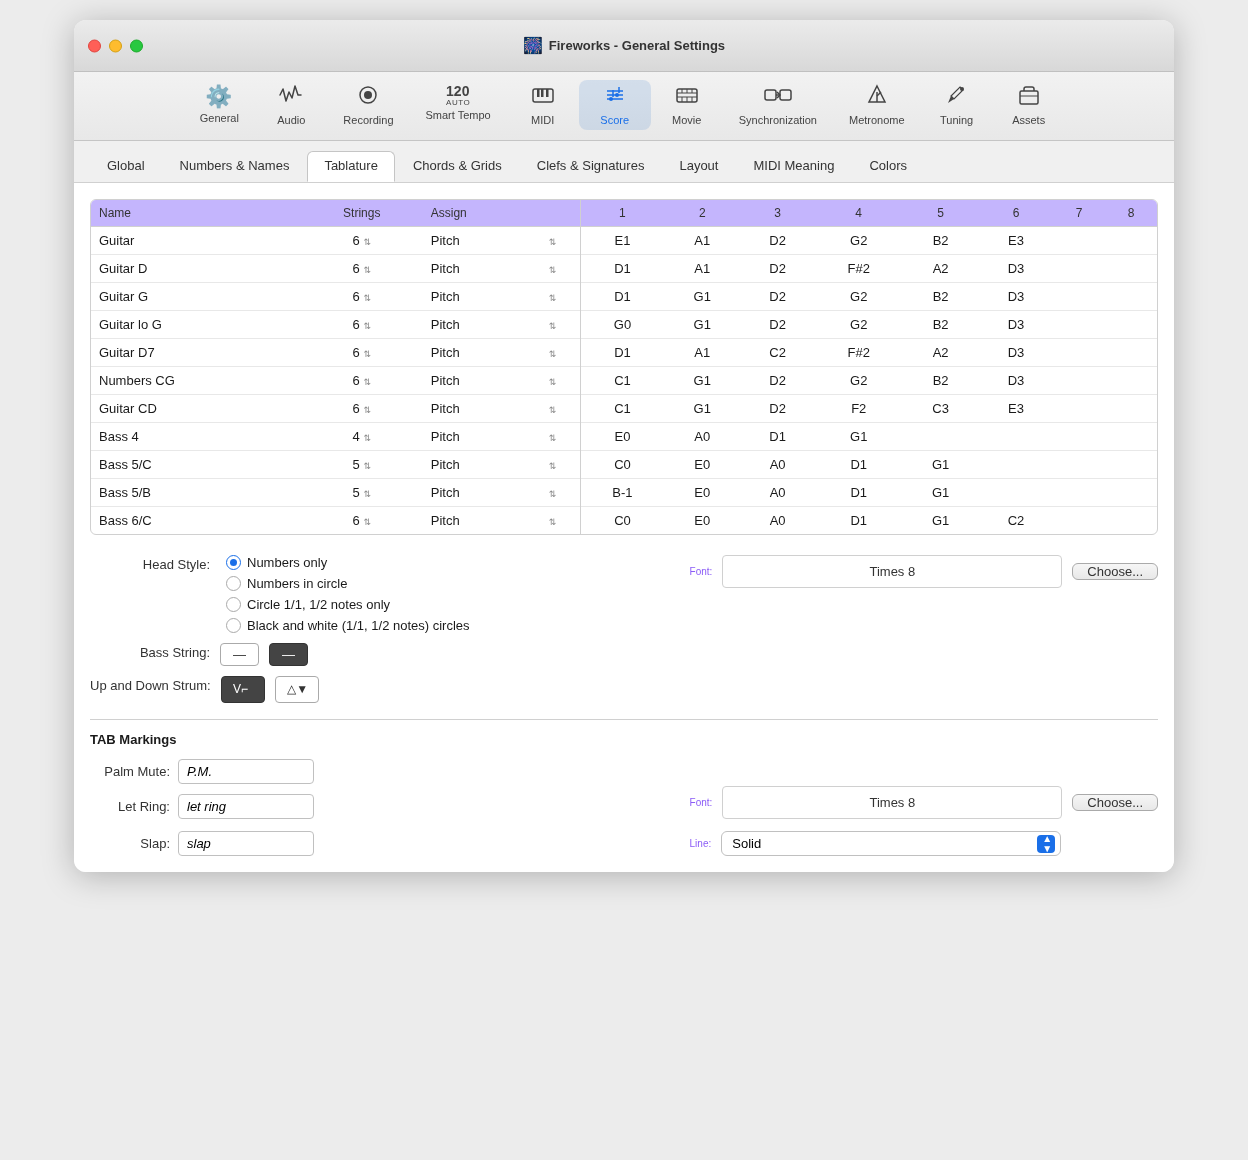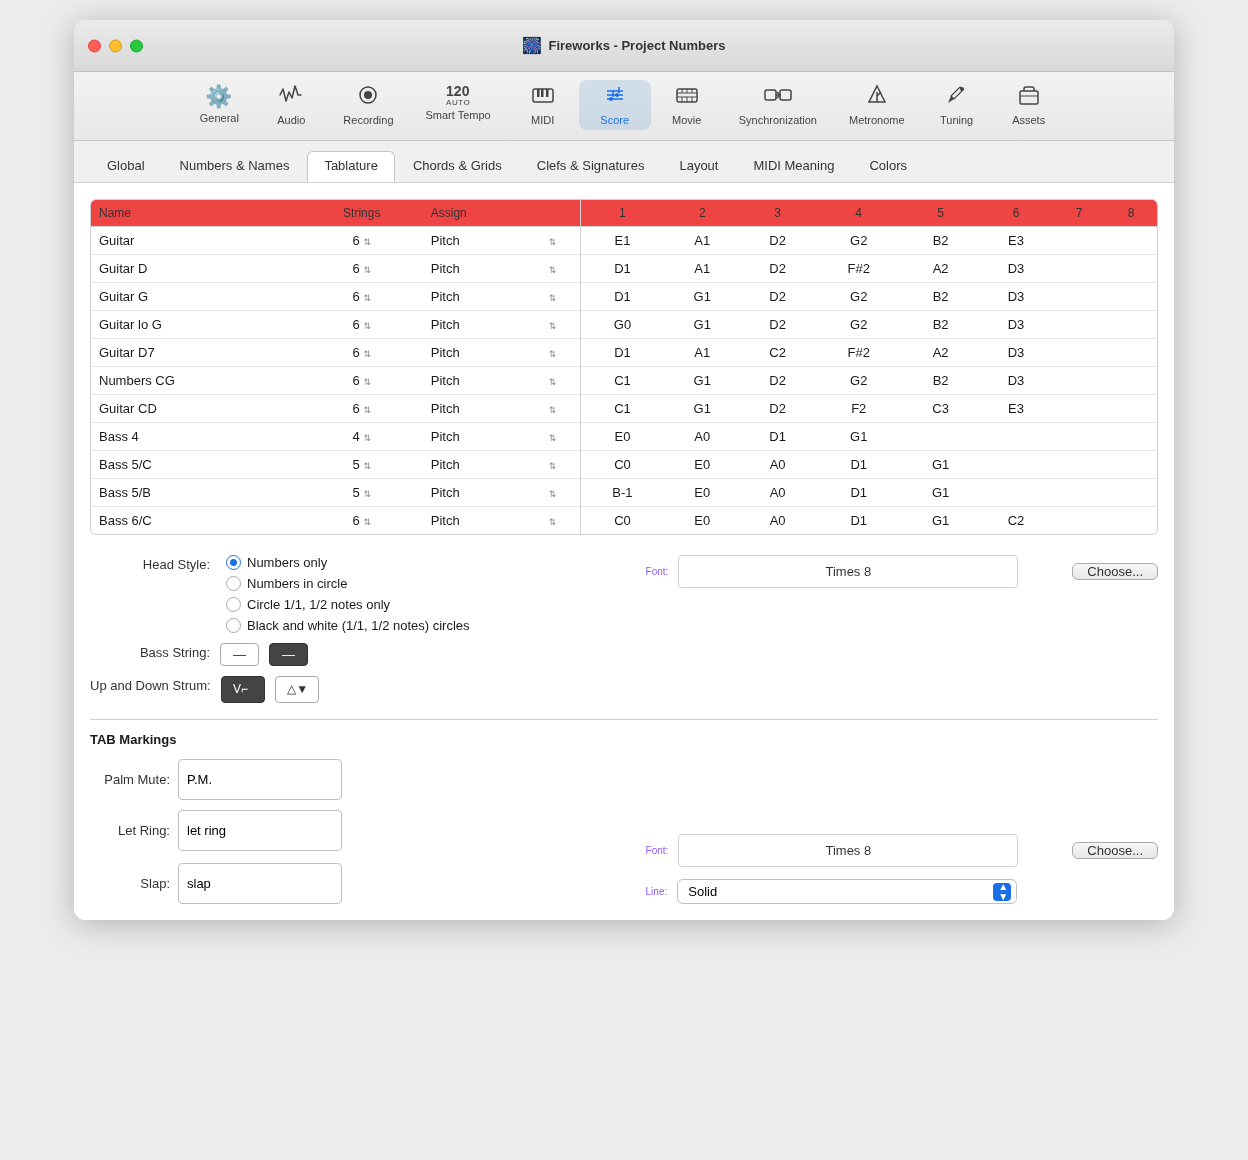--- a/index.html
+++ b/index.html
@@ -115,21 +115,21 @@
       border: 1px solid #d0d0d0;
       border-radius: 6px;
       overflow: hidden;
       margin-bottom: 20px;
     }
     table {
       width: 100%;
       border-collapse: collapse;
     }
     thead tr {
-      background: #ef4444;
+      background: #c4b5fd;
       border-bottom: 1px solid #d0d0d0;
     }
     thead th {
       padding: 6px 8px;
       text-align: left;
       font-weight: 500;
       font-size: 12px;
       color: #333;
     }
     thead th.center { text-align: center; }
@@ -196,21 +196,20 @@
       color: #333;
     }
     .choose-btn {
       background: linear-gradient(180deg, #f6f6f6 0%, #e8e8e8 100%);
       border: 1px solid #aaa;
       border-radius: 6px;
       padding: 0 14px;
       font-size: 13px;
       cursor: pointer;
       color: #333;
-      margin-left: 44px;
     }
     .bass-string-row, .strum-row {
       display: flex;
       align-items: flex-start;
       gap: 10px;
       margin-bottom: 10px;
     }
     .dash-btn {
       background: white;
       border: 1px solid #aaa;
@@ -257,24 +256,25 @@
     .form-label {
       text-align: right;
       min-width: 80px;
       font-size: 13px;
       color: #333;
     }
     .text-input {
       background: white;
       border: 1px solid #c0c0c0;
       border-radius: 4px;
-      padding: 12px 8px;
-      font-size: 13px;
-      width: 164px;
+      padding: 4px 8px;
+      font-size: 13px;
+      width: 136px;
       outline: none;
+      font-style: italic;
     }
     .select-control {
       background: white;
       border: 1px solid #c0c0c0;
       border-radius: 6px;
       padding: 4px 28px 4px 10px;
       font-size: 13px;
       appearance: none;
       outline: none;
       width: 340px;
@@ -328,21 +328,21 @@
 <div class="window">
 
   <div class="titlebar">
     <div class="traffic-lights">
       <div class="traffic-light tl-red"></div>
       <div class="traffic-light tl-yellow"></div>
       <div class="traffic-light tl-green"></div>
     </div>
     <div class="titlebar-title">
       <span class="titlebar-icon">🎆</span>
-      <span>Fireworks - Project Numbers</span>
+      <span>Fireworks - General Settings</span>
     </div>
   </div>
 
   <div class="toolbar">
     <div class="toolbar-item">
       <div class="toolbar-icon">⚙️</div>
       <div class="toolbar-label">General</div>
     </div>
     <div class="toolbar-item">
       <div class="toolbar-icon">

